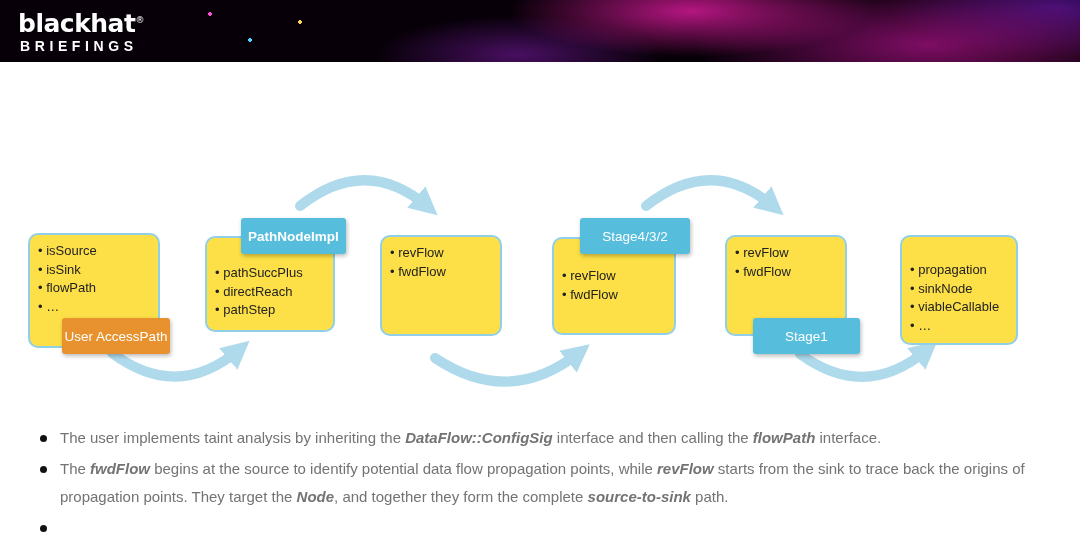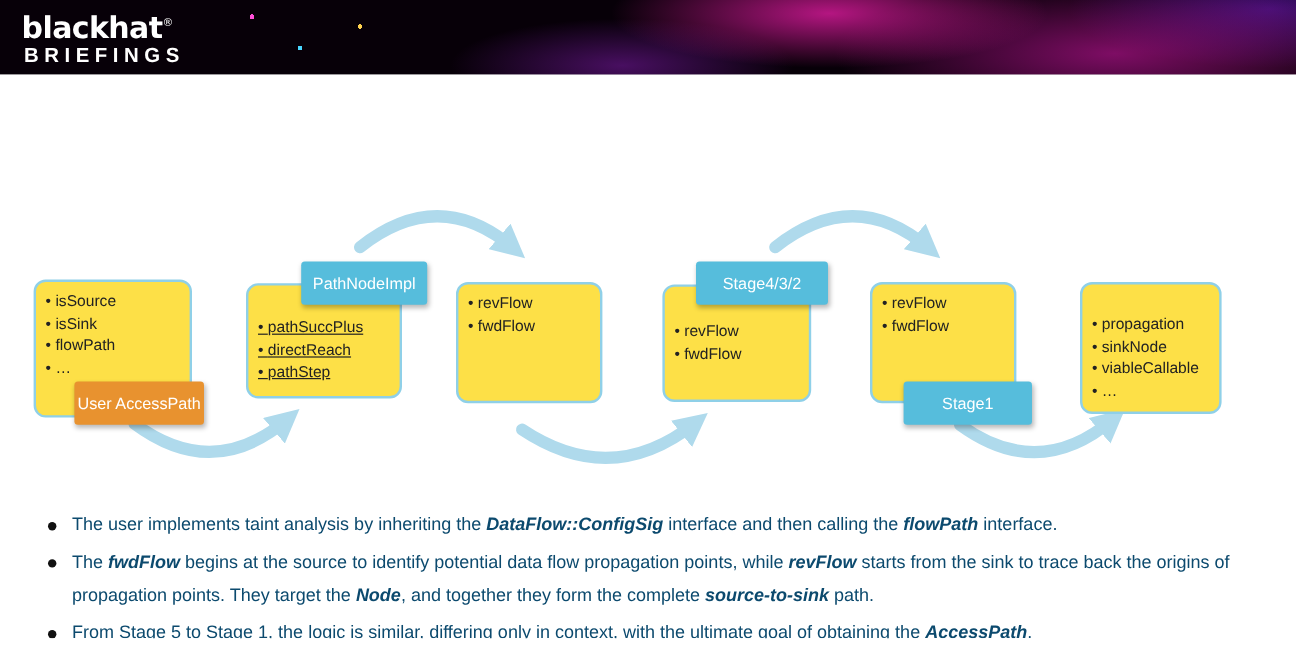--- a/index.html
+++ b/index.html
@@ -14,60 +14,60 @@
       radial-gradient(circle 2px at 300px 22px, #ffd34f 99%, transparent 100%),
       radial-gradient(ellipse 280px 70px at 64% 18%, rgba(229,28,163,0.78), rgba(229,28,163,0) 65%),
       radial-gradient(ellipse 360px 95px at 86% 72%, rgba(190,20,150,0.65), rgba(190,20,150,0) 65%),
       radial-gradient(ellipse 220px 60px at 48% 88%, rgba(126,27,170,0.55), rgba(126,27,170,0) 65%),
       radial-gradient(ellipse 240px 70px at 98% 12%, rgba(80,20,150,0.75), rgba(80,20,150,0) 70%),
       #070008;}
   .logo{position:absolute;left:18px;top:7px;color:#fff;}
   .logo-word{font-family:"DejaVu Sans",sans-serif;font-weight:800;font-size:25px;
              letter-spacing:-0.5px;line-height:26px;}
   .reg{font-size:9px;vertical-align:super;font-weight:400;}
-  .logo-sub{font-size:17px;font-weight:700;letter-spacing:4.6px;margin-top:1px;margin-left:2px;}
+  .logo-sub{font-size:14px;font-weight:700;letter-spacing:4.6px;margin-top:1px;margin-left:2px;}
 
   
   .title{position:absolute;left:22px;top:76px;margin:0;font-size:25px;font-weight:800;
          color:var(--title-blue);letter-spacing:0.2px;}
 
   
   .arrows{position:absolute;left:0;top:0;width:1080px;height:554px;z-index:1;pointer-events:none;}
   .arrow{fill:none;stroke:var(--arrow-blue);stroke-width:10;stroke-linecap:round;}
   .ah-fill{fill:var(--arrow-blue);}
 
   .dbox{position:absolute;z-index:2;background:#fde047;border:2px solid var(--box-border);
         border-radius:10px;font-size:13px;color:#222;box-sizing:border-box;}
   .box-item{line-height:18.5px;padding-left:8px;white-space:nowrap;}
   .box-item::before{content:"• ";}
 
   .b1{left:28px;top:233px;width:132px;height:115px;padding-top:7px;}
-  .b2{left:205px;top:236px;width:130px;height:96px;padding-top:26px;text-decoration:underline;}
+  .b2{left:205px;top:236px;width:130px;height:96px;padding-top:26px;}
   .b3{left:380px;top:235px;width:122px;height:101px;padding-top:7px;}
   .b4{left:552px;top:237px;width:124px;height:98px;padding-top:28px;}
   .b5{left:725px;top:235px;width:122px;height:101px;padding-top:7px;}
   .b6{left:900px;top:235px;width:118px;height:110px;padding-top:24px;}
 
   .tag{position:absolute;z-index:3;height:36px;display:flex;align-items:center;justify-content:center;
        color:#fff;font-size:13.5px;border-radius:3px;box-shadow:1px 2px 4px rgba(0,0,0,0.28);}
   .tag-teal{background:var(--tag-teal);}
   .tag-orange{background:var(--tag-orange);}
   .t1{left:62px;top:318px;width:108px;}
-  .t2{left:251px;top:218px;width:105px;}
+  .t2{left:241px;top:218px;width:105px;font-weight:bold;}
   .t3{left:408px;top:318px;width:107px;}
   .t4{left:580px;top:218px;width:110px;}
   .t5{left:753px;top:318px;width:107px;}
   .t6{left:928px;top:218px;width:104px;}
 
   
   .notes{position:absolute;left:40px;top:424px;right:28px;z-index:2;
          list-style:none;margin:0;padding:0;}
   .note{display:flex;margin-bottom:3px;}
   .dot{flex:0 0 auto;width:7px;height:7px;border-radius:50%;background:#111;margin:11px 13px 0 0;}
-  .note-text{margin:0;font-size:15px;line-height:28px;color:#0c4a6e;}
+  .note-text{margin:0;font-size:15px;line-height:28px;color:#737373;}
   .em{font-weight:700;font-style:italic;}
 
   .bottom-strip{position:absolute;left:320px;top:547px;width:440px;height:10px;z-index:2;
                 background:#C9CDD0;border-radius:5px 5px 0 0;}
 </style>
 </head>
 <body>
 
 <div class="slide">
 
@@ -143,19 +143,18 @@
       <li class="note">
         <span class="dot"></span>
         <p class="note-text"><span>The user implements taint analysis by inheriting the </span><span class="em">DataFlow::ConfigSig</span><span> interface and then calling the </span><span class="em">flowPath</span><span> interface.</span></p>
       </li>
       <li class="note">
         <span class="dot"></span>
         <p class="note-text"><span>The </span><span class="em">fwdFlow</span><span> begins at the source to identify potential data flow propagation points, while </span><span class="em">revFlow</span><span> starts from the sink to trace back the origins of propagation points. They target the </span><span class="em">Node</span><span>, and together they form the complete </span><span class="em">source-to-sink</span><span> path.</span></p>
       </li>
       <li class="note">
         <span class="dot"></span>
-        <p class="note-text"><span>From Stage 5 to Stage 1, the logic is similar, differing only in context, with the ultimate goal of obtaining the </span><span class="em">AccessPath</span><span>.</span></p>
       </li>
     </ul>
 
   <div class="bottom-strip"></div>
 
 </div>
 
 </body></html>

